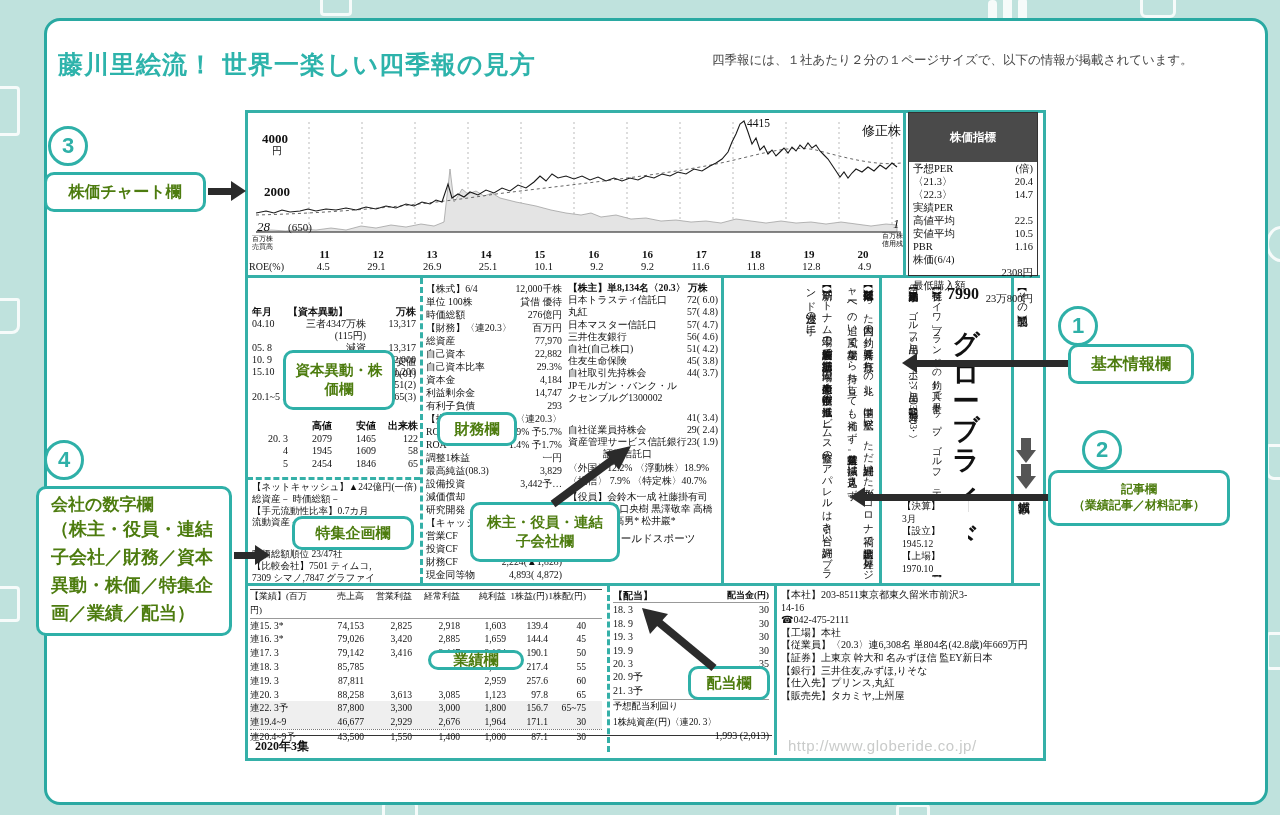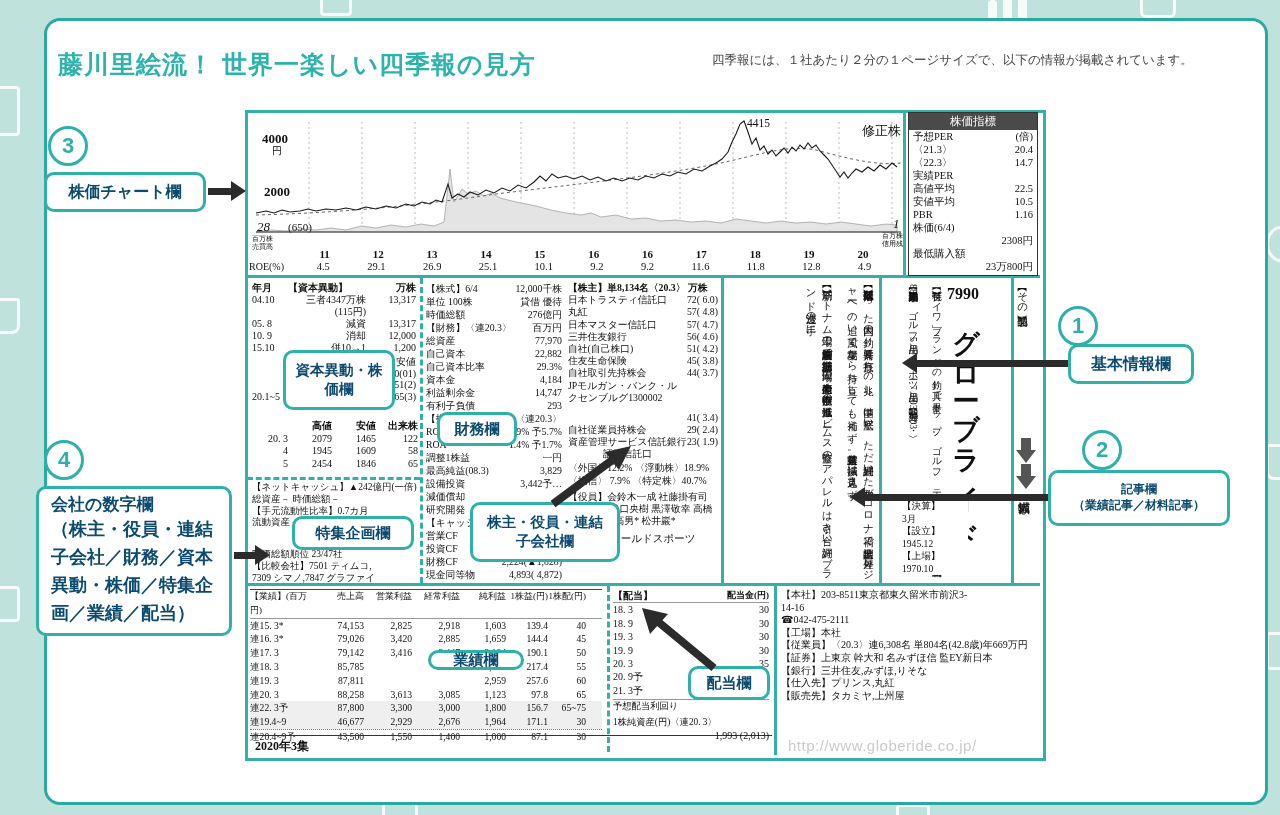--- a/index.html
+++ b/index.html
@@ -14,36 +14,36 @@
         border:3px solid #2aa9a2;border-radius:16px;}
   .title{position:absolute;left:58px;top:48px;font-size:25px;font-weight:bold;color:#2db3ab;letter-spacing:1px;}
   .desc{position:absolute;left:712px;top:50px;width:548px;font-size:12.5px;line-height:1.75;color:#444;}
   
   .frame{position:absolute;left:245px;top:110px;width:795px;height:645px;border:3px solid #35b0a8;background:#fff;}
   .tl{position:absolute;background:#35b0a8;}
   .tl-dash-v{position:absolute;width:0;border-left:3px dashed #35b0a8;}
   .tl-dash-h{position:absolute;height:0;border-top:3px dashed #35b0a8;}
   
   .co{position:absolute;background:#fff;border:3px solid #2fb0a8;border-radius:10px;
-      font-weight:bold;color:#0c4a6e;display:flex;flex-direction:column;align-items:center;justify-content:center;
+      font-weight:bold;color:#4d7c0f;display:flex;flex-direction:column;align-items:center;justify-content:center;
       text-align:center;font-size:15px;line-height:1.3;padding:4px 8px;box-sizing:border-box;white-space:pre-line;}
   .co .sub{font-size:12px;font-weight:bold;}
   .num{position:absolute;width:34px;height:34px;border:3px solid #2fb0a8;border-radius:50%;
        color:#2fb0a8;font-size:22px;font-weight:bold;display:flex;align-items:center;justify-content:center;background:#fff;}
   
   .arr{position:absolute;height:7px;background:#2b2b2b;}
   .arr.head-r::after{content:"";position:absolute;right:-14px;top:-7px;border-left:15px solid #2b2b2b;
        border-top:10.5px solid transparent;border-bottom:10.5px solid transparent;}
   .arr.head-l::before{content:"";position:absolute;left:-14px;top:-7px;border-right:15px solid #2b2b2b;
        border-top:10.5px solid transparent;border-bottom:10.5px solid transparent;}
   
   .fin{font-family:"Liberation Serif","DejaVu Serif",serif;color:#111;}
   .pair{display:flex;justify-content:space-between;white-space:nowrap;}
   .ind{position:absolute;left:908px;top:112px;width:128px;height:162px;border:1px solid #333;font-size:10.5px;}
-  .ind-h{background:#4a4a4a;color:#fff;text-align:center;font-weight:normal;font-size:11.5px;padding:1px 0;}
+  .ind-h{background:#4a4a4a;color:#fff;text-align:center;font-weight:bold;font-size:11.5px;padding:17px 0;}
   .ind .pair{padding:0 4px;line-height:13px;}
   .grid4{display:grid;grid-template-columns:36px 44px 44px 42px;text-align:right;}
   .grid-cap{display:grid;grid-template-columns:36px 1fr 50px;}
   .res-grid{display:grid;grid-template-columns:60px 54px 48px 48px 46px 42px 38px;}
   .res-grid span{text-align:right;}
   .res-grid span:first-child{text-align:left;}
   .res-rows>div:nth-child(7),.res-rows>div:nth-child(8){background:#efefef;}
   .res-rows>div:nth-child(9){border-top:1px dotted #777;}
   .vtext{writing-mode:vertical-rl;}
   .vtext p{margin:0 0 0 9px;}
@@ -193,21 +193,21 @@
           <span></span>
       </div>
         <div class="pair">
         <span></span>
           <span>23万800円</span>
       </div>
       </div>
   </div>
 
   <div class="abs fin" style="left:252px;top:282px;width:164px;font-size:10px;line-height:12px;">
-    <div class="grid-cap" style="font-weight:bold;">
+    <div class="grid-cap" style="font-weight:bold;margin-top:24px;">
       <span>年月</span>
       <span>【資本異動】</span>
       <span style="text-align:right;">万株</span>
     </div>
     <div>
         <div class="grid-cap">
         <span>04.10</span>
         <span style="text-align:right;">三者4347万株</span>
         <span style="text-align:right;">13,317</span>
       </div>

